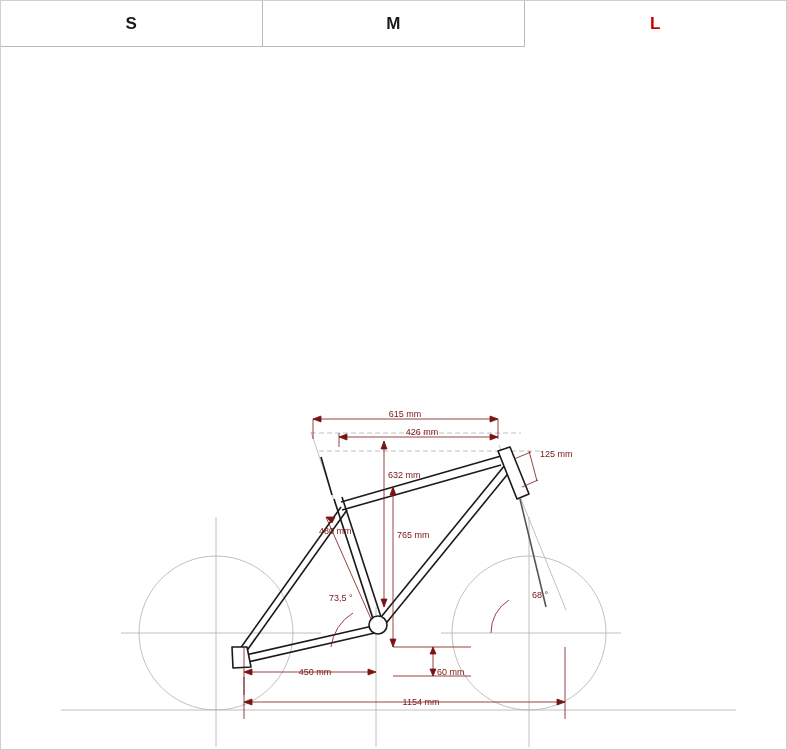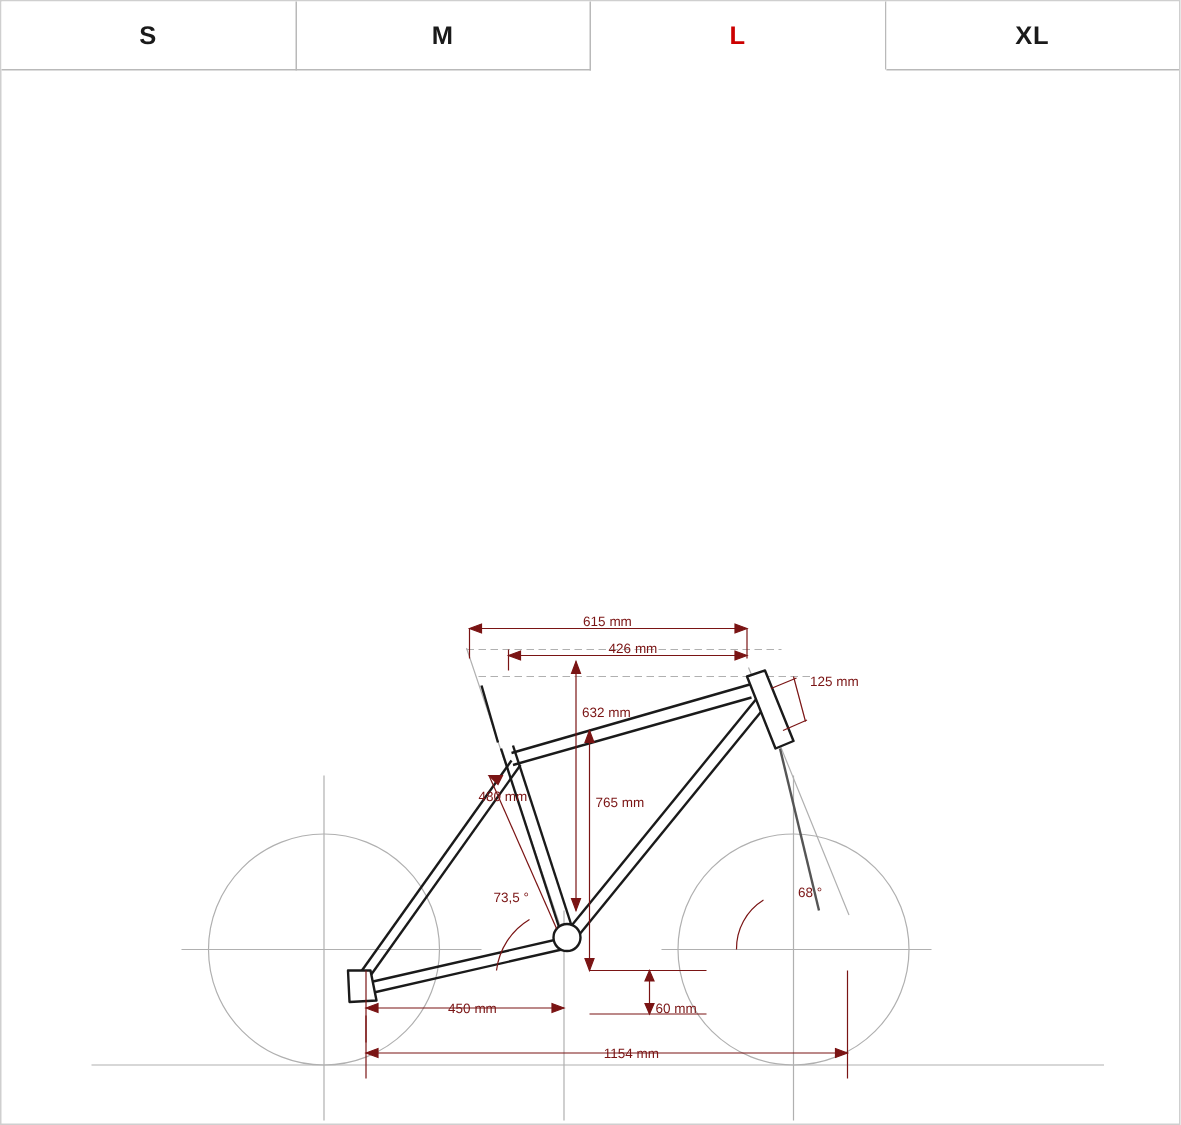--- a/index.html
+++ b/index.html
@@ -76,21 +76,20 @@
 </style>
 </head>
 <body>
 
 <div id="app">
 
   <div class="size-tabs">
     <div class="size-tab">S</div>
     <div class="size-tab">M</div>
     <div class="size-tab active">L</div>
-    <div class="size-tab">XL</div>
   </div>
 
   <div class="canvas-wrap">
     <svg class="geo" width="785" height="702" viewBox="0 0 785 702" xmlns="http://www.w3.org/2000/svg">
 
       <g stroke="#b0b0b0" fill="none" stroke-width="0.8">
 
         <circle cx="215" cy="586" r="77"></circle>
 
         <circle cx="528" cy="586" r="77"></circle>

